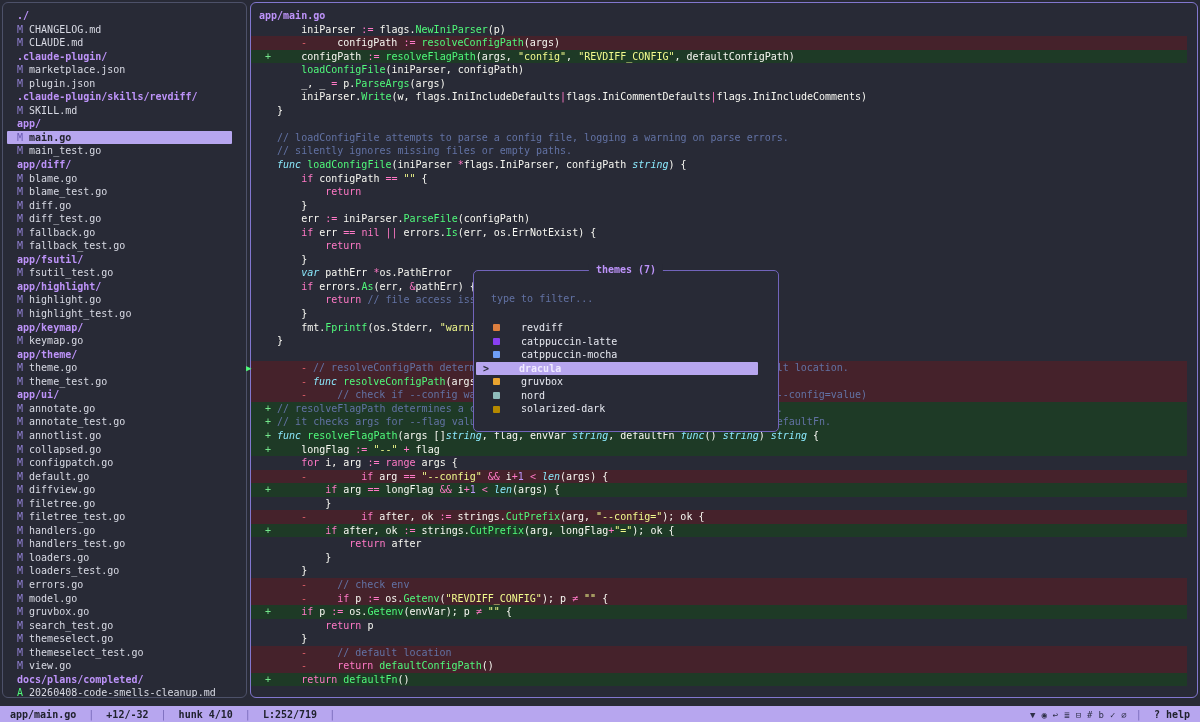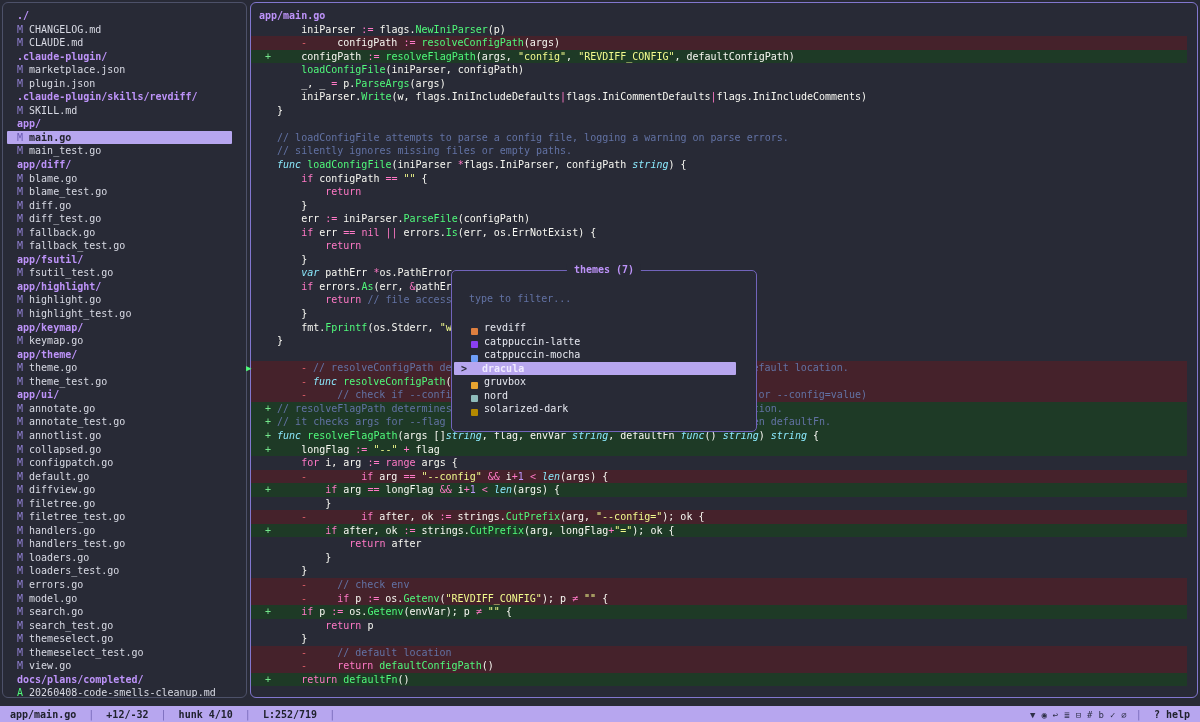--- a/index.html
+++ b/index.html
@@ -30,26 +30,26 @@
   .tk-p{color:#f8f8f2;}
   .tk-c{color:#6272a4;}
   .tk-k,.tk-o{color:#ff79c6;}
   .tk-d{color:#8be9fd;font-style:italic;}
   .tk-f{color:#50fa7b;}
   .tk-s{color:#f1fa8c;}
   .tk-n{color:#bd93f9;}
   .tk-h{color:#bd93f9;font-weight:bold;}
   #hunk-arrow{position:absolute;left:246px;top:362px;z-index:6;color:#50fa7b;font-size:9px;line-height:13.55px;}
   
-  #popup{position:absolute;left:451px;top:270px;width:306px;height:162px;z-index:10;
+  #popup{position:absolute;left:473px;top:270px;width:306px;height:162px;z-index:10;
          background:#282a36;border:1px solid #7264bb;border-radius:5px;box-sizing:border-box;}
   #popup-title{position:absolute;top:-7px;left:50%;transform:translateX(-50%);
          background:#282a36;padding:0 7px;color:#bd93f9;font-weight:bold;white-space:pre;}
   #popup-filter{margin:22px 0 17px 17px;color:#6272a4;white-space:pre;}
-  .pitem{height:13.55px;line-height:13.55px;display:flex;align-items:flex-end;padding-left:19px;white-space:pre;color:#e6e8f0;}
+  .pitem{height:13.55px;line-height:13.55px;display:flex;align-items:center;padding-left:19px;white-space:pre;color:#e6e8f0;gap:15px;}
   .pitem .swatch{display:inline-block;width:7px;height:7px;margin-right:6px;border-radius:1px;}
   .pitem.sel{background:#b7a6ef;border-radius:1px;margin:0 20px 0 2px;padding-left:7px;}
   .pitem.sel .arrow{color:#2b2d3a;font-weight:bold;margin-right:15px;}
   .pitem.sel .plabel{color:#efeaff;font-weight:bold;}
   
   #statusbar{position:absolute;left:0;bottom:0;width:1200px;height:16px;background:#b7a6ef;
          color:#20222e;font-weight:bold;display:flex;align-items:center;justify-content:space-between;
          padding:0 10px;box-sizing:border-box;white-space:pre;}
   #statusbar .sep{color:#7668b8;font-weight:normal;}
   #status-left span.seg{color:#20222e;}
@@ -100,21 +100,21 @@
         <div class="trow"><span class="mk-M"> M </span><span class="fname">default.go</span></div>
         <div class="trow"><span class="mk-M"> M </span><span class="fname">diffview.go</span></div>
         <div class="trow"><span class="mk-M"> M </span><span class="fname">filetree.go</span></div>
         <div class="trow"><span class="mk-M"> M </span><span class="fname">filetree_test.go</span></div>
         <div class="trow"><span class="mk-M"> M </span><span class="fname">handlers.go</span></div>
         <div class="trow"><span class="mk-M"> M </span><span class="fname">handlers_test.go</span></div>
         <div class="trow"><span class="mk-M"> M </span><span class="fname">loaders.go</span></div>
         <div class="trow"><span class="mk-M"> M </span><span class="fname">loaders_test.go</span></div>
         <div class="trow"><span class="mk-M"> M </span><span class="fname">errors.go</span></div>
         <div class="trow"><span class="mk-M"> M </span><span class="fname">model.go</span></div>
-        <div class="trow"><span class="mk-M"> M </span><span class="fname">search.go</span></div>
+        <div class="trow"><span class="mk-M"> M </span><span class="fname">gruvbox.go</span></div>
         <div class="trow"><span class="mk-M"> M </span><span class="fname">search_test.go</span></div>
         <div class="trow"><span class="mk-M"> M </span><span class="fname">themeselect.go</span></div>
         <div class="trow"><span class="mk-M"> M </span><span class="fname">themeselect_test.go</span></div>
         <div class="trow"><span class="mk-M"> M </span><span class="fname">view.go</span></div>
         <div class="trow"><span class="dir"> docs/plans/completed/</span></div>
         <div class="trow"><span class="mk-A"> A </span><span class="fname">20260408-code-smells-cleanup.md</span></div>
       </div>
   </div>
 
   <div id="main" class="pane">

